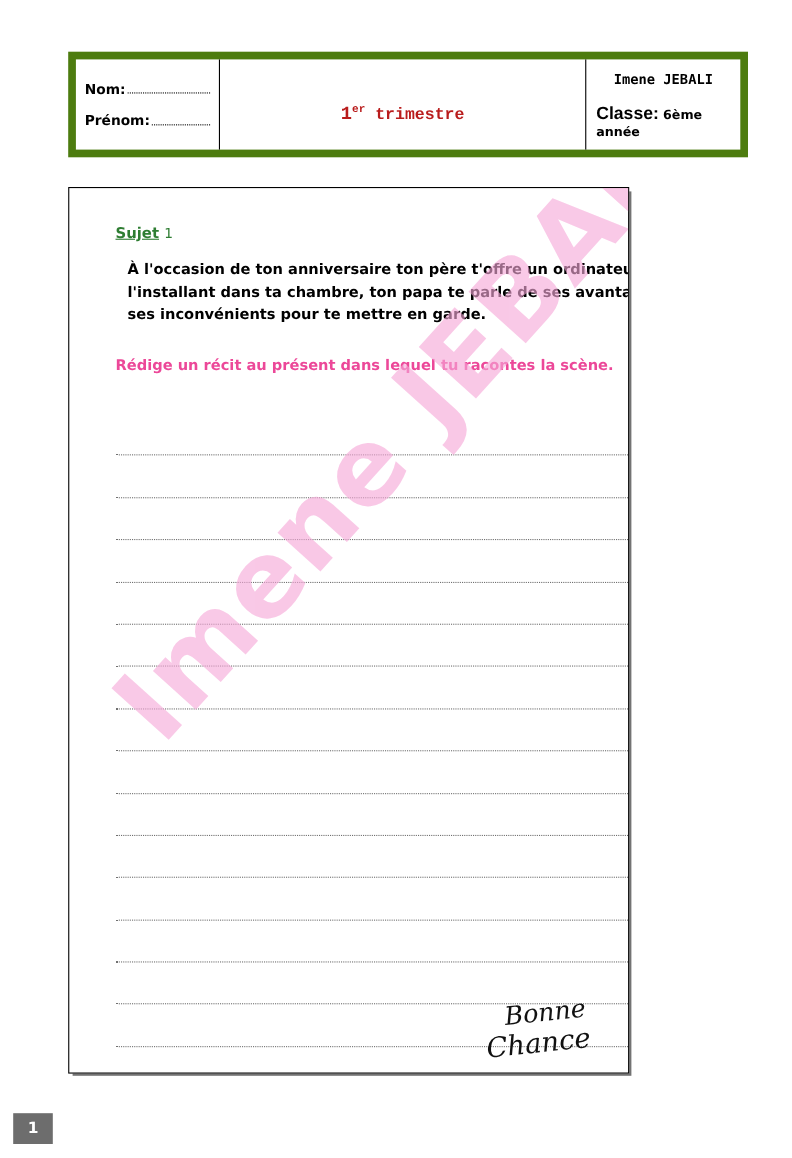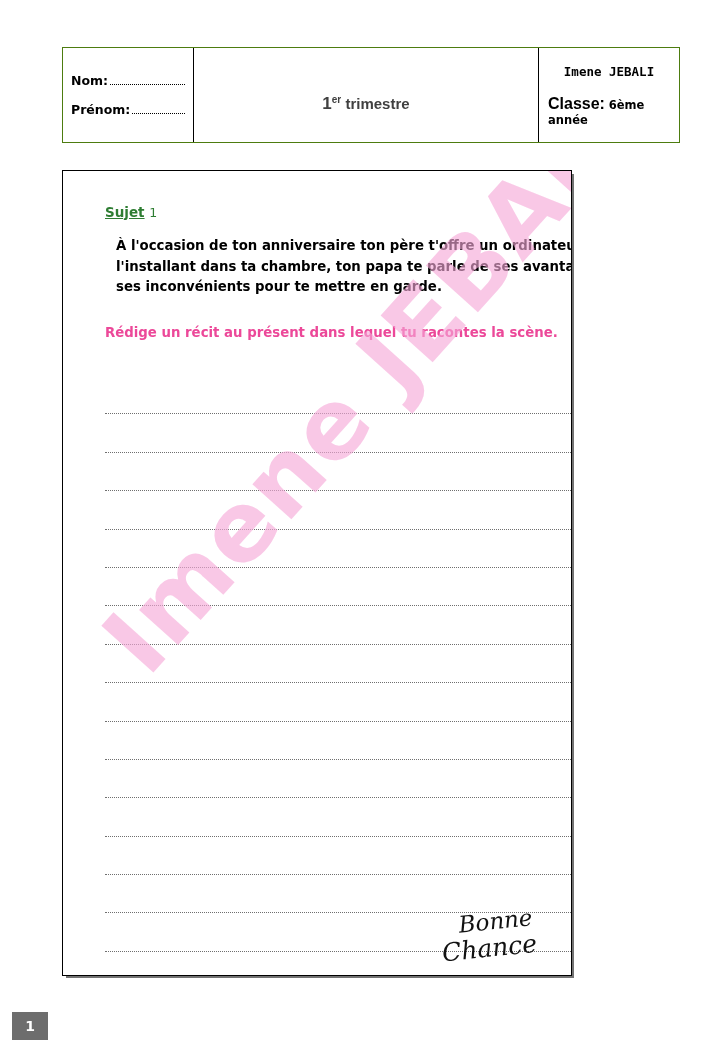--- a/index.html
+++ b/index.html
@@ -15,21 +15,21 @@
     overflow: hidden;
   }
 
   
   .header-table {
     position: absolute;
     left: 62px;
     top: 47px;
     width: 618px;
     height: 96px;
-    border: 1px solid #4d7c0f;
+    border: 7px solid #4d7c0f;
     box-sizing: border-box;
     display: flex;
     background: #fff;
   }
   .hdr-cell {
     box-sizing: border-box;
     display: flex;
     flex-direction: column;
     justify-content: center;
   }
@@ -62,24 +62,24 @@
     gap: 6px;
   }
   .exam-title {
     color: #e8112d;
     font-weight: bold;
     font-size: 19.5px;
     letter-spacing: 0.1px;
     font-family: "DejaVu Sans", sans-serif;
   }
   .exam-sub {
-    color: #404040;
+    color: #b91c1c;
     font-weight: bold;
     font-size: 15px;
-    font-family: Liberation Sans, sans-serif;
+    font-family: Liberation Mono, monospace;
     margin-top: 18px;
   }
   .exam-sub .num { font-size: 17px; }
   .exam-sub sup { font-size: 10px; }
   .hdr-right {
     width: 140px;
     padding: 0 9px;
     gap: 16px;
   }
   .teacher-name {

